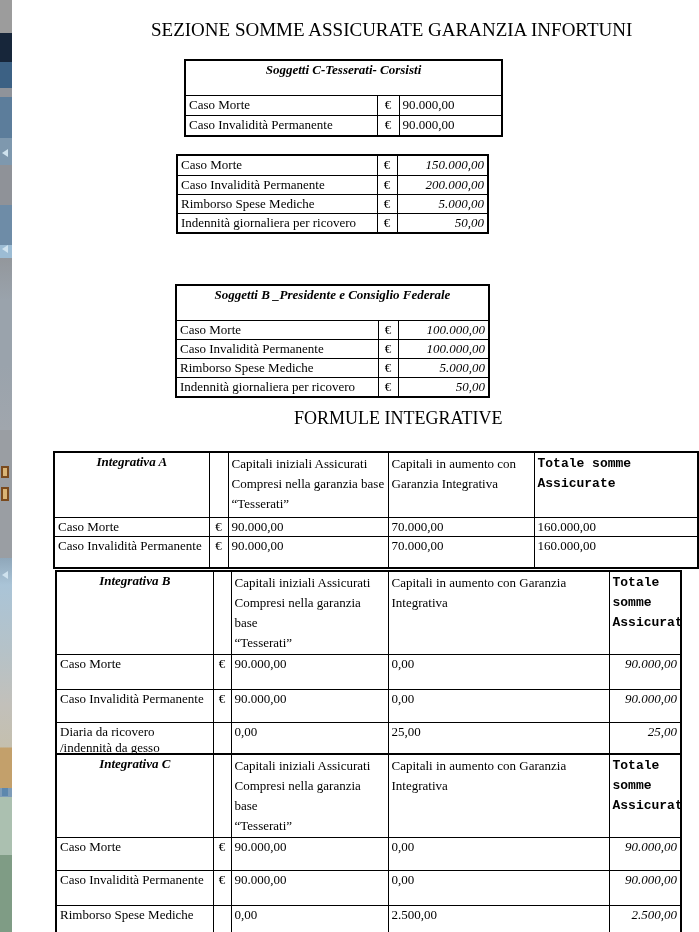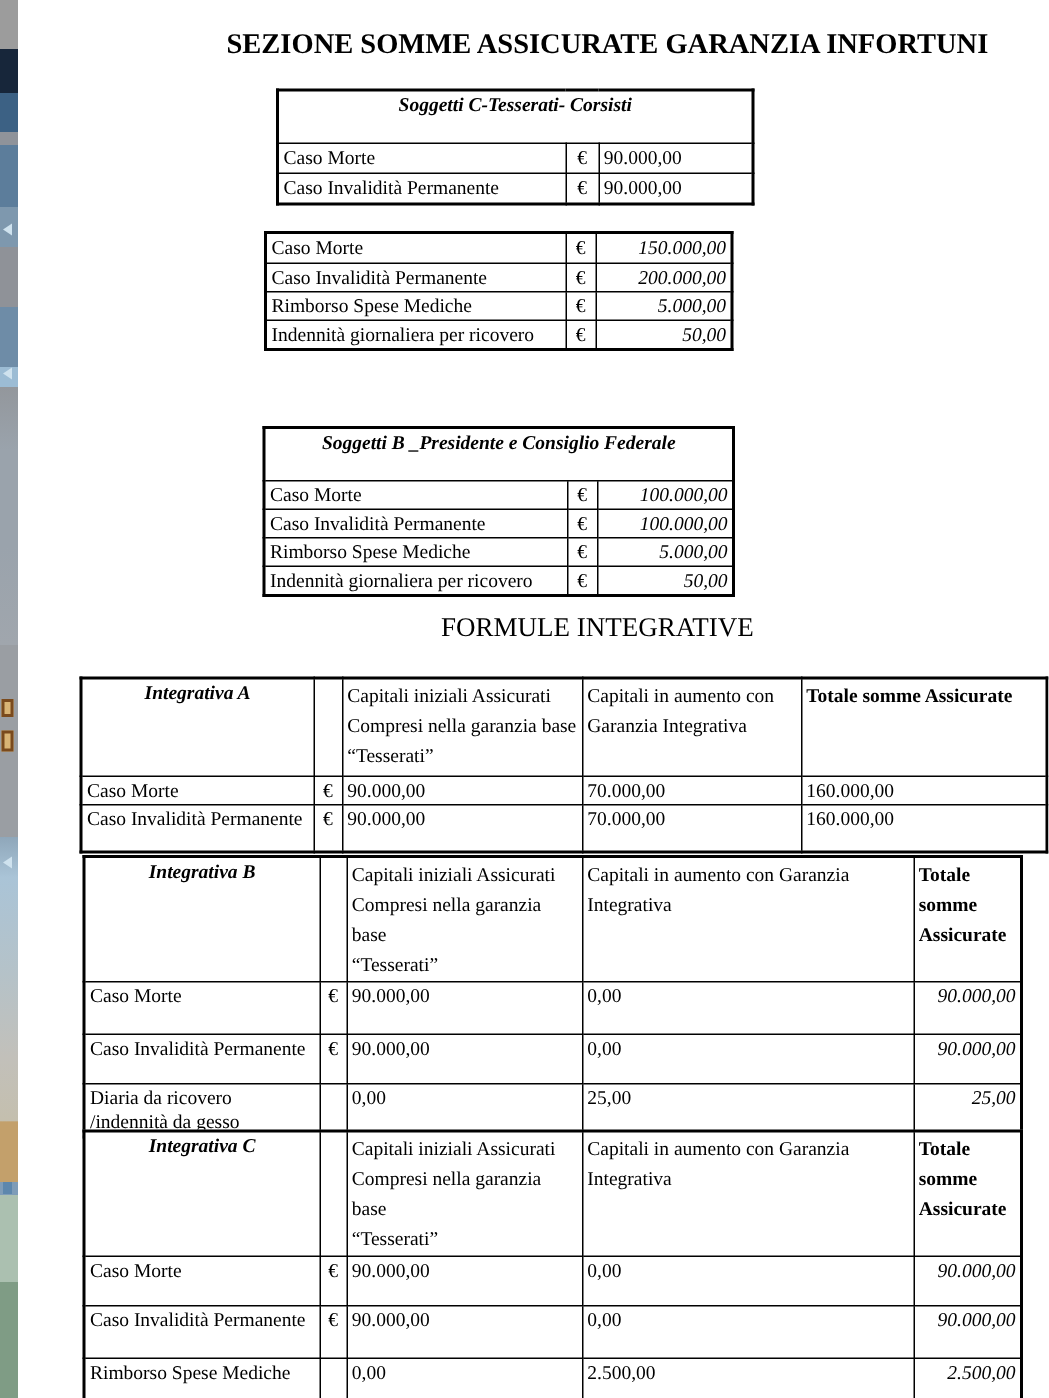--- a/index.html
+++ b/index.html
@@ -34,39 +34,39 @@
   }
   .gold-glyph{position:absolute;left:1px;width:8px;background:#d9b475;border:2px solid #7a4a1d;box-sizing:border-box;}
   .g1{top:466px;height:12px;}
   .g2{top:487px;height:14px;}
   .blue-arrow{position:absolute;left:2px;width:0;height:0;border-right:6px solid #cfe2ee;border-top:4px solid transparent;border-bottom:4px solid transparent;}
   .a1{top:149px;} .a2{top:245px;} .a3{top:571px;}
   .blue-mark{position:absolute;left:2px;top:788px;width:6px;height:8px;background:#5d87ad;}
 
   .page-title{
     position:absolute;left:151px;top:19px;margin:0;
-    font-size:19px;font-weight:bold;white-space:nowrap;letter-spacing:0px;text-align:right;
+    font-size:19px;font-weight:normal;white-space:nowrap;letter-spacing:0px;text-align:right;
   }
   .section-title{
     position:absolute;left:294px;top:408px;margin:0;
     font-size:18px;font-weight:normal;white-space:nowrap;
   }
 
   table.doc-table{
     position:absolute;border-collapse:collapse;table-layout:fixed;
     border:2px solid #000;background:#fff;
   }
   table.doc-table td{
     border:1px solid #000;font-size:13px;padding:1px 3px;
     vertical-align:top;overflow:hidden;
   }
   td.ttl{font-weight:bold;font-style:italic;font-size:16px;text-align:center;vertical-align:middle;padding:2px;}
   td.int-title{font-weight:bold;font-style:italic;font-size:15px;text-align:center;vertical-align:middle;}
   td.hdr{font-size:11px;line-height:20px;text-align:left;vertical-align:top;padding-top:3px;}
-  td.hdr-b{font-weight:bold;}
+  td.hdr-b{font-weight:bold;font-family:Liberation Mono, monospace;}
   td.lbl{padding-left:4px;}
   td.cur{text-align:center;padding:1px 1px;}
   td.val-l{text-align:left;padding-left:6px;}
   td.val-r{text-align:right;padding-right:6px;font-style:italic;}
 </style>
 </head>
 <body>
 
 <div class="left-strip">
   <div class="gold-glyph g1"></div>

